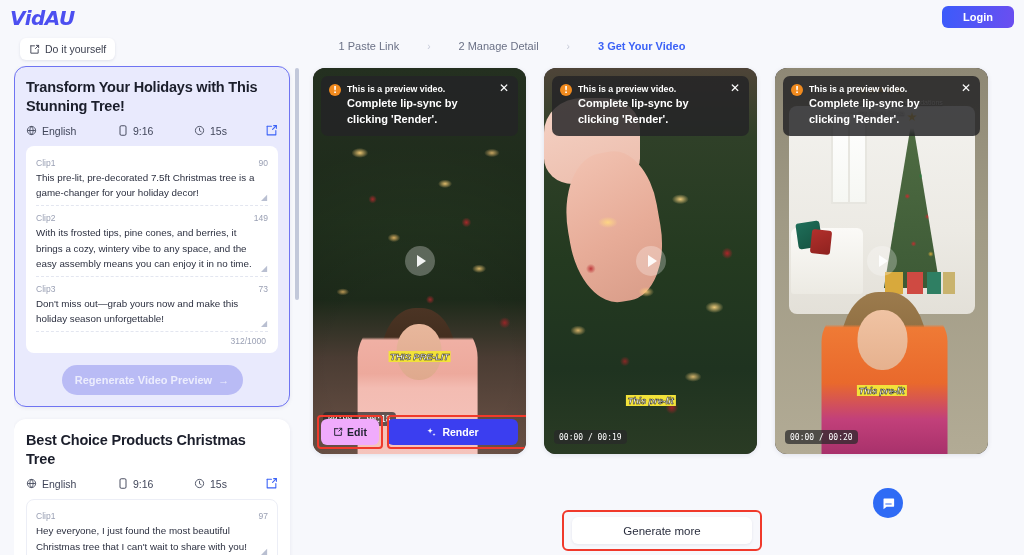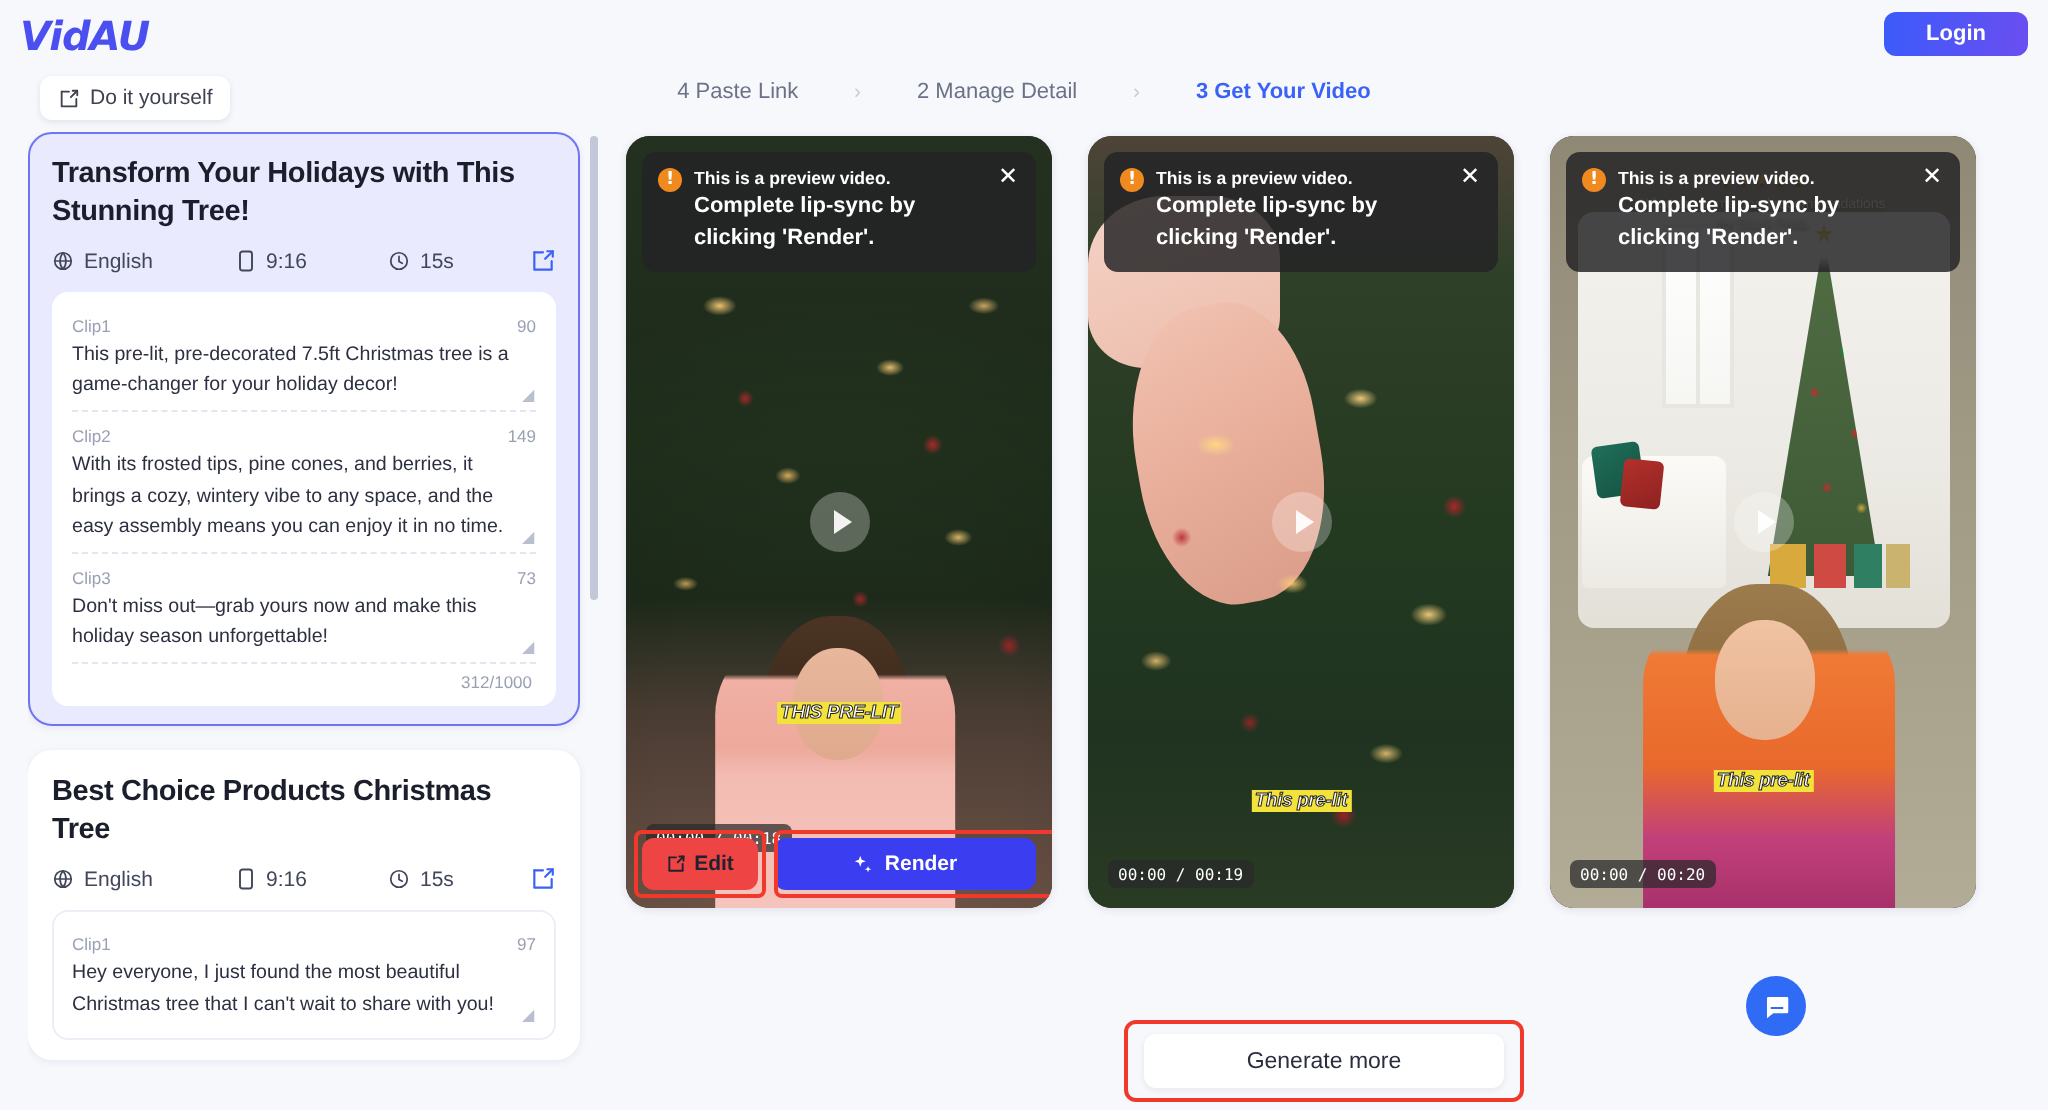--- a/index.html
+++ b/index.html
@@ -344,21 +344,21 @@
     font-size: 8px; border-radius: 4px; padding: 2.5px 5px;
     font-family: "DejaVu Sans Mono", monospace;
   }
   .timecode.low { bottom: 10px; }
   .card-actions {
     position: absolute; left: 8px; right: 8px; bottom: 9px;
     display: flex; gap: 8px; align-items: center;
   }
   .edit-btn {
     width: 58px; height: 26px; border-radius: 6px;
-    background: #ef4444; color: #1f2230;
+    background: #f0abfc; color: #1f2230;
     font-size: 10.5px; font-weight: 700;
     display: flex; align-items: center; justify-content: center; gap: 4px;
     border: none; cursor: pointer;
   }
   .render-btn {
     flex: 1; height: 26px; border-radius: 6px;
     background: #3b3ef0; color: #fff;
     font-size: 10.5px; font-weight: 700;
     display: flex; align-items: center; justify-content: center; gap: 5px;
     border: none; cursor: pointer;
@@ -412,21 +412,21 @@
           <path d="M4 4h8"></path>
             <path d="M4 4v16h16v-8"></path>
             <path d="M14 10 21 3"></path>
             <path d="M16 3h5v5"></path>
         </svg>
       </span>
       <span>Do it yourself</span>
     </div>
 
     <div class="steps">
-      <span class="step">4 Paste Link</span>
+      <span class="step">1 Paste Link</span>
       <span class="step-sep">›</span>
       <span class="step">2 Manage Detail</span>
       <span class="step-sep">›</span>
       <span class="step active">3 Get Your Video</span>
     </div>
   </div>
 
   <div class="left-panel">
 
     <div class="script-card selected">
@@ -490,20 +490,24 @@
           <div class="clip-head">
             <span class="clip-label">Clip3</span>
             <span class="clip-count">73</span>
           </div>
           <div class="clip-text">Don't miss out—grab yours now and make this holiday season unforgettable!</div>
           <span class="resize-grip">◢</span>
         </div>
         <div class="char-total">312/1000</div>
       </div>
 
+      <button class="regen-btn">
+        <span>Regenerate Video Preview</span>
+        <span>→</span>
+      </button>
     </div>
 
     <div class="script-card">
       <div class="card-title">Best Choice Products Christmas Tree</div>
 
       <div class="meta-row">
         <div class="meta-item meta-lang">
           <span>
             <svg width="11" height="11" viewBox="0 0 24 24" fill="none" stroke="#41465a" stroke-width="1.9">
                 <circle cx="12" cy="12" r="9"></circle>

